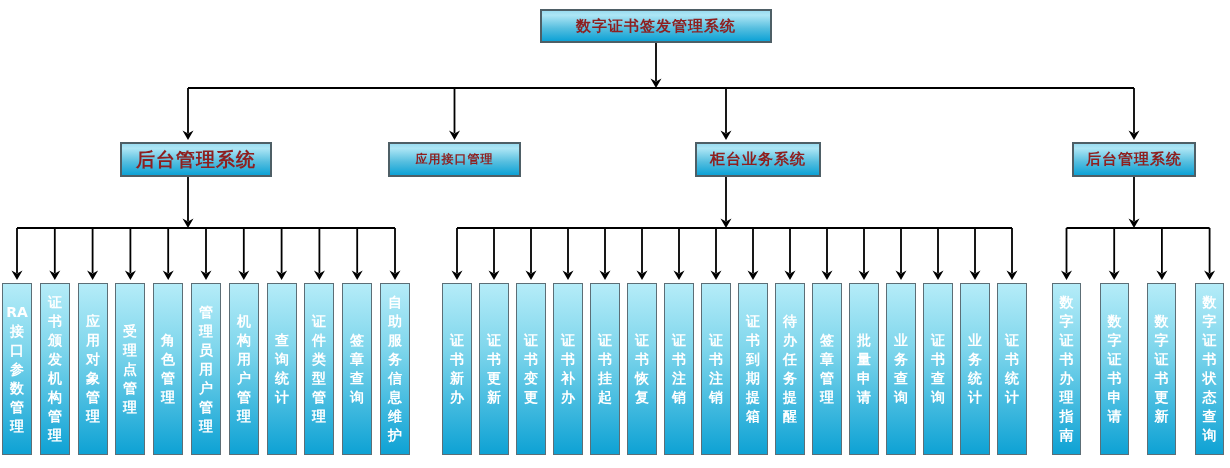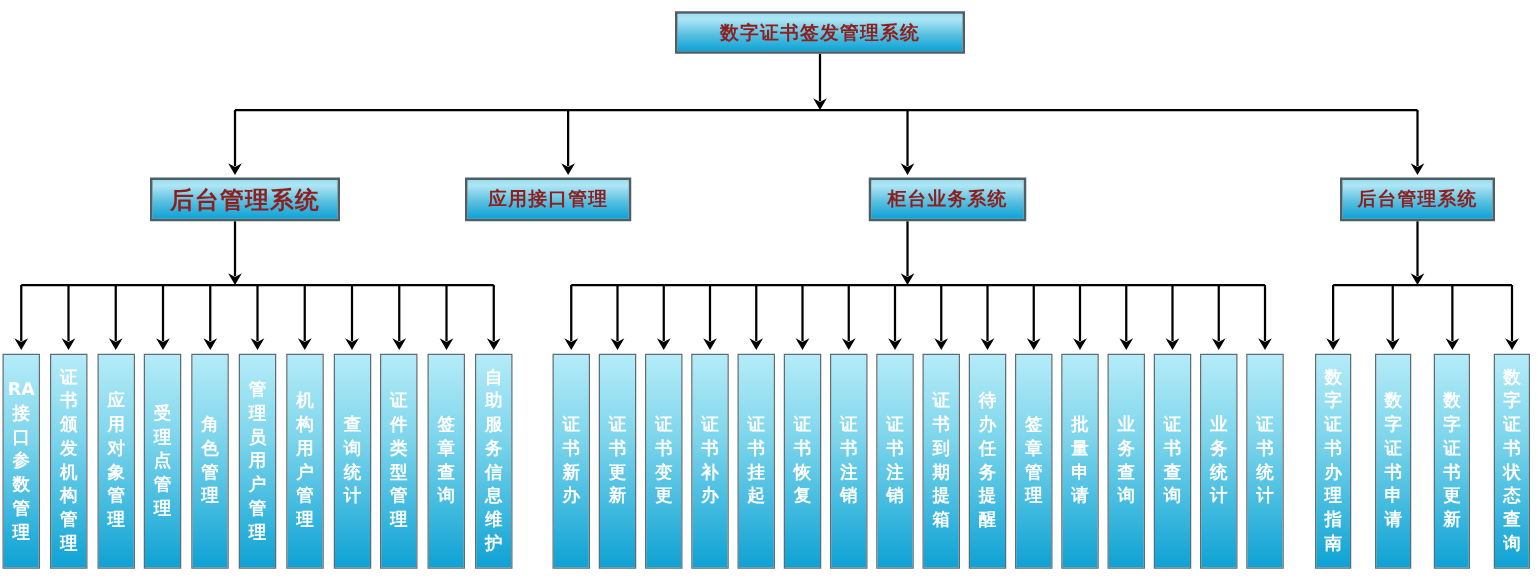--- a/index.html
+++ b/index.html
@@ -119,21 +119,21 @@
     <div class="vbox" style="left: 380px; top: 283px; width: 30px; height: 172px;">
       <span class="vchar">自</span>
       <span class="vchar">助</span>
       <span class="vchar">服</span>
       <span class="vchar">务</span>
       <span class="vchar">信</span>
       <span class="vchar">息</span>
       <span class="vchar">维</span>
       <span class="vchar">护</span>
     </div>
-    <div class="hbox" style="left: 372px; top: 142px; width: 133px; height: 35px; font-size: 15px;">
+    <div class="hbox" style="left: 388px; top: 142px; width: 133px; height: 35px; font-size: 12px;">
       <span>应用接口管理</span>
     </div>
     <div class="hbox" style="left: 663px; top: 142px; width: 126px; height: 35px; font-size: 15px; margin-left: 32px;">
       <span>柜台业务系统</span>
     </div>
     <div class="vbox" style="left: 442px; top: 283px; width: 30px; height: 172px;">
       <span class="vchar">证</span>
       <span class="vchar">书</span>
       <span class="vchar">新</span>
       <span class="vchar">办</span>

